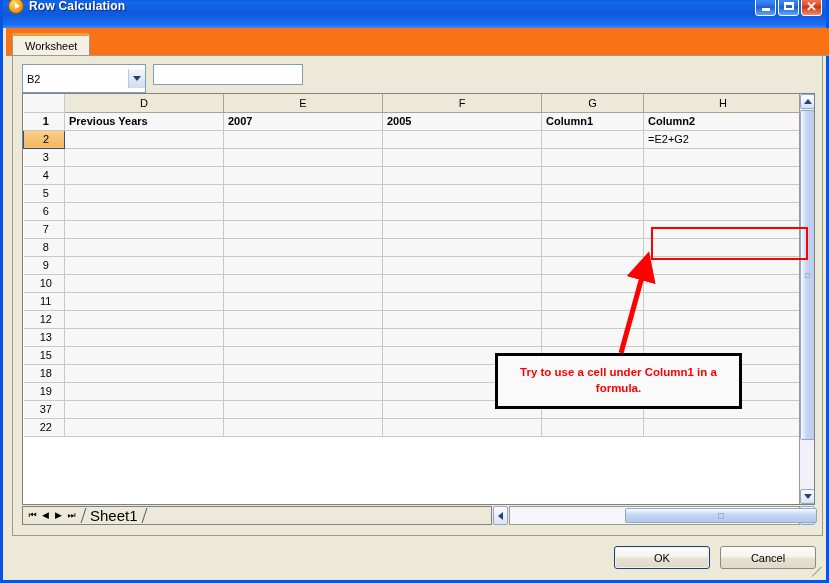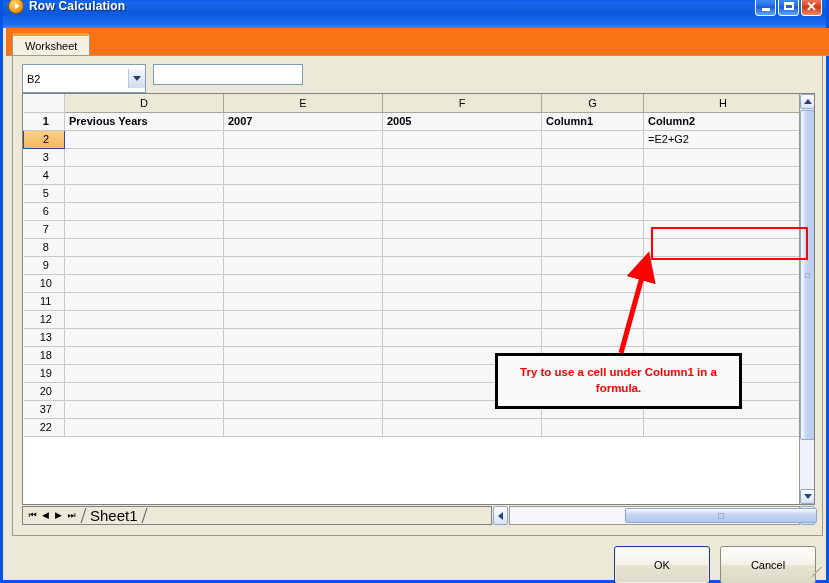--- a/index.html
+++ b/index.html
@@ -218,21 +218,21 @@
   .callout span{
     color:#ff0000;font-size:11.5px;font-weight:bold;line-height:1.35;
     padding:0 14px;display:block;
   }
   .arrowsvg{position:absolute;left:590px;top:155px;width:80px;height:110px;pointer-events:none;}
   
   .footer{
     position:absolute;left:0;bottom:0;width:100%;height:44px;
   }
   .btn{
-    position:absolute;top:10px;width:96px;height:38px;
+    position:absolute;top:10px;width:96px;height:23px;
     font-size:11px;color:#000;
     background:linear-gradient(to bottom,#fdfdfc 0%,#f4f2e8 48%,#e7e3d2 52%,#dedaca 100%);
     border:1px solid #8d8a7c;border-radius:3px;
     box-sizing:border-box;
     display:flex;align-items:center;justify-content:center;
     font-family:"Liberation Sans",sans-serif;
   }
   .btn.default{border:1px solid #1b3f80;box-shadow:inset 0 0 0 1px #f2f0e6;}
   .btn-ok{right:116px;}
   .btn-cancel{right:10px;text-align:right;}
@@ -401,37 +401,37 @@
             </tr>
             <tr>
               <td class="rowhead">13</td>
               <td></td>
               <td></td>
               <td></td>
               <td></td>
               <td></td>
             </tr>
             <tr>
+              <td class="rowhead">15</td>
+              <td></td>
+              <td></td>
+              <td></td>
+              <td></td>
+              <td></td>
+            </tr>
+            <tr>
               <td class="rowhead">18</td>
               <td></td>
               <td></td>
               <td></td>
               <td></td>
               <td></td>
             </tr>
             <tr>
               <td class="rowhead">19</td>
-              <td></td>
-              <td></td>
-              <td></td>
-              <td></td>
-              <td></td>
-            </tr>
-            <tr>
-              <td class="rowhead">20</td>
               <td></td>
               <td></td>
               <td></td>
               <td></td>
               <td></td>
             </tr>
             <tr>
               <td class="rowhead">37</td>
               <td></td>
               <td></td>

